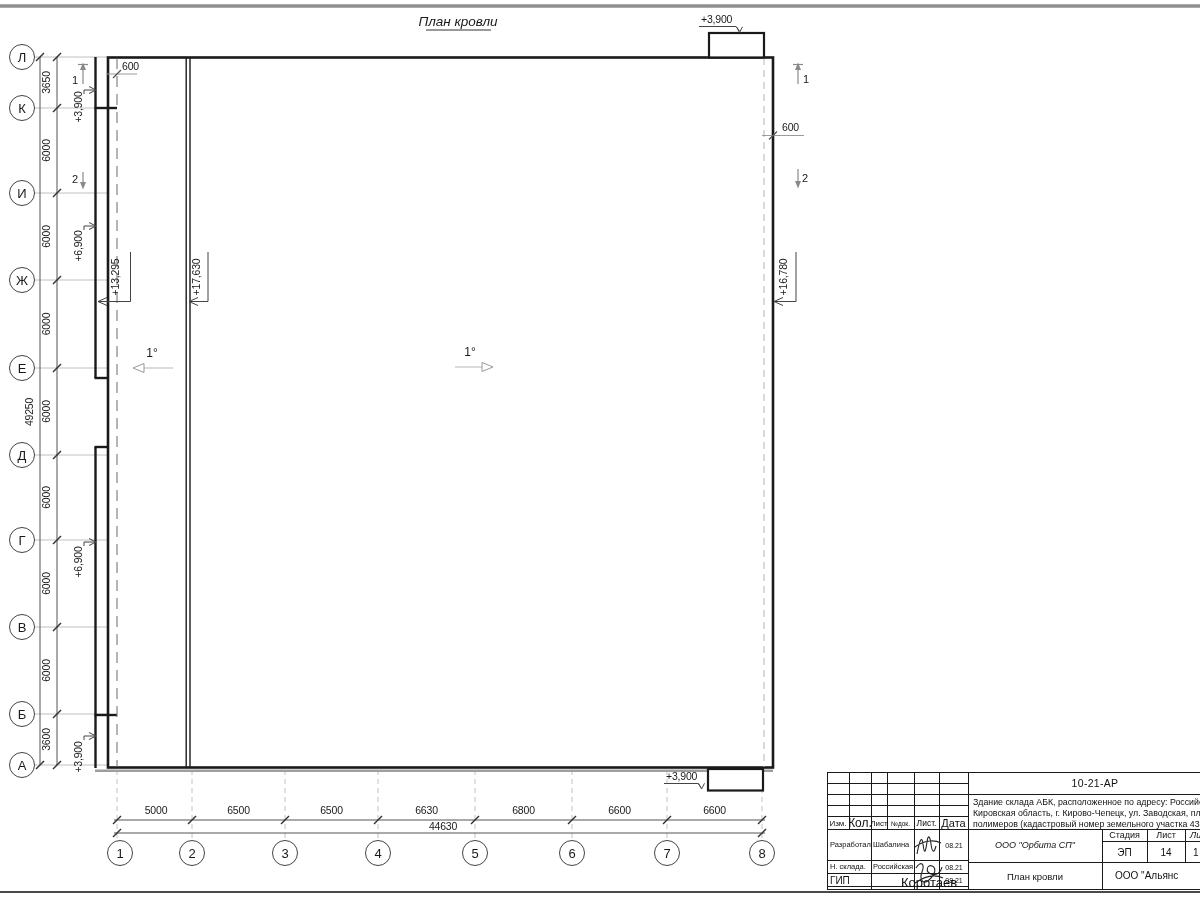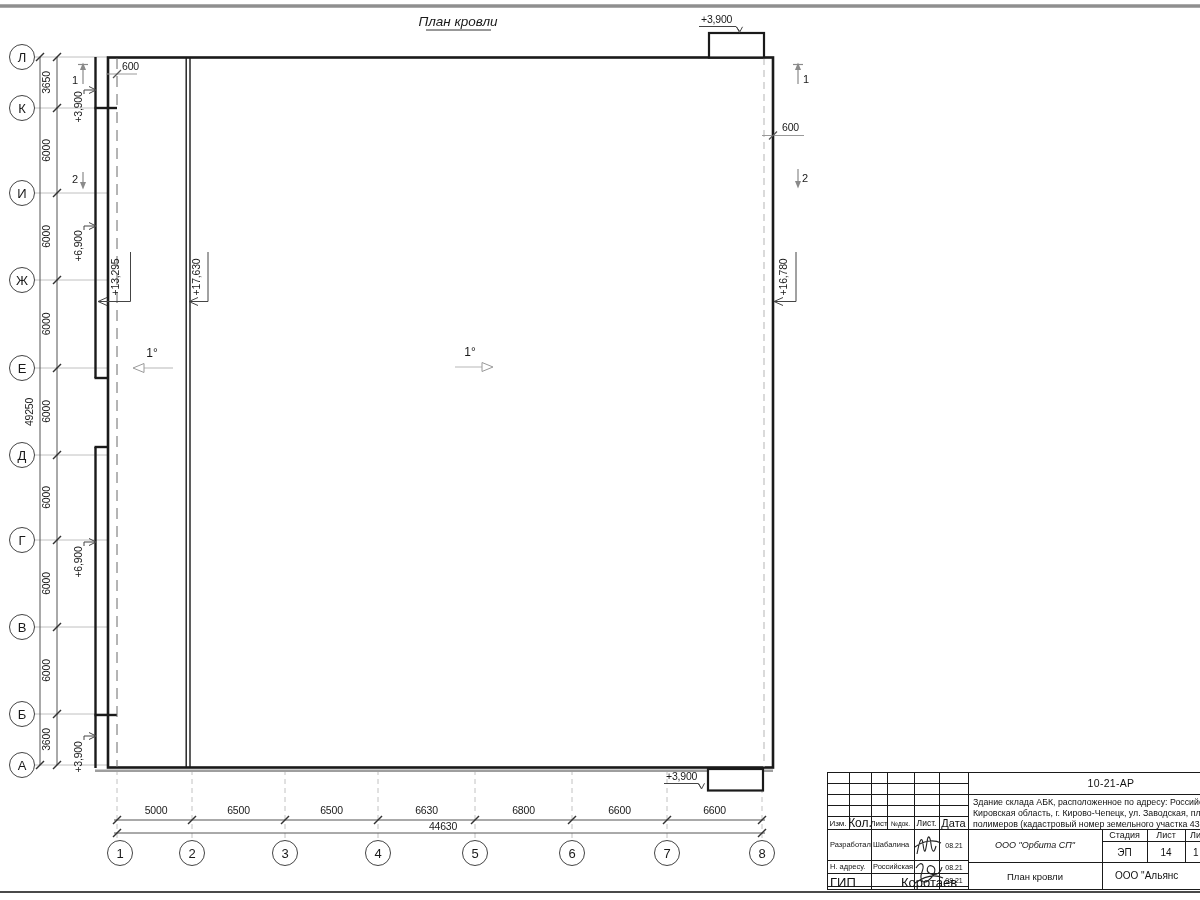--- a/index.html
+++ b/index.html
@@ -337,44 +337,44 @@
   <span class="t c" style="left:33px;top:50.5px;font-size:12px;">Кол.</span>
   <span class="t c" style="left:52px;top:50.5px;font-size:8px;">Лист</span>
   <span class="t c" style="left:73.5px;top:50.5px;font-size:6.5px;">№док.</span>
   <span class="t c" style="left:99.5px;top:50.5px;font-size:8.5px;">Лист.</span>
   <span class="t c" style="left:126.5px;top:50.5px;font-size:11px;">Дата</span>
 
   <span class="t" style="left:3px;top:68px;font-size:7.5px;">Разработал</span>
   <span class="t" style="left:46px;top:68px;font-size:7.5px;">Шабалина</span>
   <span class="t c" style="left:127px;top:73px;font-size:7px;">08.21</span>
 
-  <span class="t" style="left:3px;top:90px;font-size:7.5px;">Н. адресу.</span>
+  <span class="t" style="left:3px;top:90px;font-size:7.5px;">Н. склада.</span>
   <span class="t" style="left:46px;top:90px;font-size:7.5px;">Российская</span>
   <span class="t c" style="left:127px;top:95px;font-size:7px;">08.21</span>
 
-  <span class="t" style="left:3px;top:103px;font-size:13px;">ГИП</span>
+  <span class="t" style="left:3px;top:103px;font-size:10px;">ГИП</span>
   <span class="t" style="left:38px;top:103px;font-size:13px;margin-left:36px;">Коротаев</span>
   <span class="t c" style="left:127px;top:108px;font-size:7px;">08.21</span>
 
   <svg class="sig" style="left:86px;top:58px;" width="30" height="30" viewBox="0 0 30 30">
     <path d="M4 24 C7 8 9 6 10 14 C11 22 12 26 14 12 C15 4 17 6 18 14 C19 22 21 24 23 16 M2 17 C10 11 20 9 28 13" fill="none" stroke="#222" stroke-width="1.1"></path>
   </svg>
   <svg class="sig" style="left:86px;top:86px;" width="32" height="30" viewBox="0 0 32 30">
     <path d="M3 10 C8 2 12 6 9 14 C6 22 10 27 16 22 C22 17 24 10 19 8 C14 6 12 14 18 16 C24 18 28 14 29 9 M2 25 C12 18 22 16 30 20" fill="none" stroke="#222" stroke-width="1.1"></path>
   </svg>
 
-  <span class="t c" style="left:268px;top:11px;font-size:10.5px;letter-spacing:0.3px;margin-left:16px;">10-21-АР</span>
+  <span class="t c" style="left:268px;top:11px;font-size:10.5px;letter-spacing:0.3px;">10-21-АР</span>
 
   <span class="t" style="left:146px;top:24.5px;font-size:8.8px;">Здание склада АБК, расположенное по адресу: Российская Феде</span>
   <span class="t" style="left:146px;top:35.5px;font-size:8.8px;">Кировская область, г. Кирово-Чепецк, ул. Заводская, площадка з</span>
   <span class="t" style="left:146px;top:46.5px;font-size:8.8px;">полимеров (кадастровый номер земельного участка 43:42:00000</span>
 
   <span class="t c" style="left:208px;top:73px;font-size:9px;font-style:italic;">ООО "Орбита СП"</span>
   <span class="t c" style="left:297.5px;top:63px;font-size:9px;text-align:right;">Стадия</span>
   <span class="t c" style="left:339px;top:63px;font-size:9px;">Лист</span>
-  <span class="t" style="left:363px;top:57.5px;font-size:9px;">Ли</span>
+  <span class="t" style="left:363px;top:57.5px;font-size:9px;font-style:italic;">Ли</span>
   <span class="t c" style="left:297.5px;top:80px;font-size:10px;">ЭП</span>
   <span class="t c" style="left:339px;top:80px;font-size:10px;">14</span>
   <span class="t" style="left:366px;top:74.5px;font-size:10px;">1</span>
 
   <span class="t c" style="left:208px;top:104px;font-size:9.5px;">План кровли</span>
   <span class="t" style="left:288px;top:98px;font-size:10px;">ООО "Альянс</span>
 </div>
 
 </body></html>

